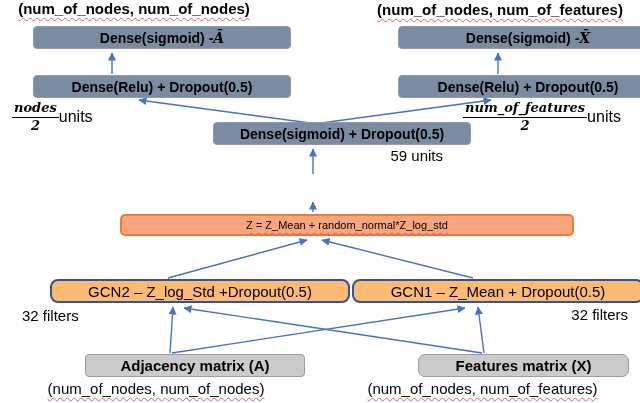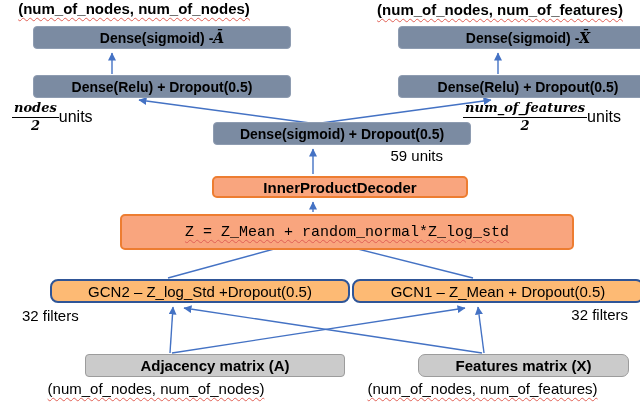--- a/index.html
+++ b/index.html
@@ -91,39 +91,36 @@
       <span class="den">2</span>
     </span>
     <span class="units-txt">units</span>
   </div>
 
   <div class="box slate" style="left:185px;top:122px;width:258px;height:23px;">
     <span>Dense(sigmoid) + Dropout(0.5)</span>
   </div>
   <div class="lbl right" style="left:343px;top:147px;width:100px;">59 units</div>
 
-  <div class="box orange" style="left:184px;top:176px;width:256px;height:22px;font-weight:bold;font-size:15px;">
-    <span>InnerProductDecoder</span>
-  </div>
 
-  <div class="box orange" style="left:92px;top:214px;width:454px;height:36px;font-size:15px;font-family:Liberation Mono, monospace;">
+  <div class="box orange" style="left:92px;top:214px;width:454px;height:22px;font-size:11px;">
     <span class="wavy">Z = Z_Mean + random_normal*Z_log_std</span>
   </div>
 
   <div class="box gcn" style="left:22px;top:279px;width:300px;height:24px;">
     <span>GCN2 – Z_log_Std +Dropout(0.5)</span>
   </div>
   <div class="lbl" style="left:22px;top:307px;">32 filters</div>
 
   <div class="box gcn" style="left:324px;top:279px;width:292px;height:24px;">
     <span>GCN1 – Z_Mean + Dropout(0.5)</span>
   </div>
   <div class="lbl right" style="left:528px;top:306px;width:100px;">32 filters</div>
 
-  <div class="box gray" style="left:57px;top:354px;width:260px;height:23px;">
+  <div class="box gray" style="left:57px;top:354px;width:220px;height:23px;">
     <span>Adjacency matrix (A)</span>
   </div>
   <div class="box gray" style="left:390px;top:354px;width:211px;height:23px;border-radius:7px;">
     <span>Features matrix (X)</span>
   </div>
 
   <div class="lbl center wavy" style="left:0;top:380px;width:312px;">(num_of_nodes, num_of_nodes)</div>
   <div class="lbl center wavy" style="left:330px;top:380px;width:305px;">(num_of_nodes, num_of_features)</div>
 
 </div>

